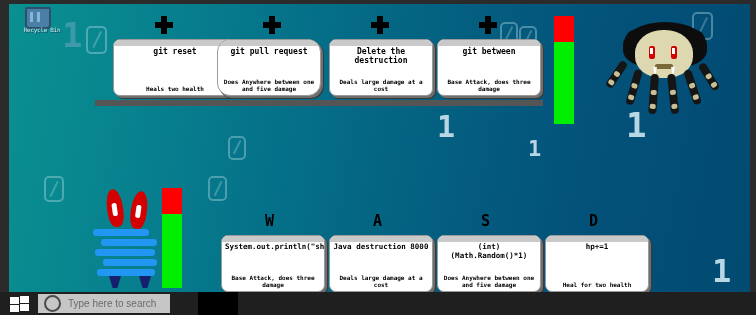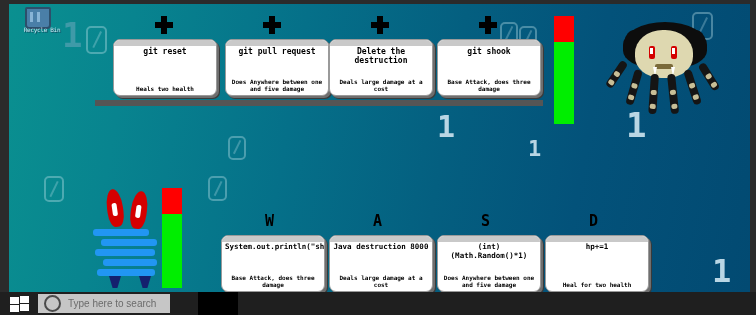--- a/index.html
+++ b/index.html
@@ -150,38 +150,38 @@
 
     <div class="shelf" style="left:86px;top:96px;width:448px;"></div>
 
     <div id="top-markers">
         <div class="plus-marker" style="left: 146px; top: 12px;"></div>
         <div class="plus-marker" style="left: 254px; top: 12px;"></div>
         <div class="plus-marker" style="left: 362px; top: 12px;"></div>
         <div class="plus-marker" style="left: 470px; top: 12px;"></div>
       </div>
     <div id="top-cards">
-        <div class="card row-top" style="left: 104px; top: 35px;">
+        <div class="card row-top" style="left: 104px; top: 35px; padding-left: 20px;">
           <div class="card-top-bar"></div>
           <div class="card-title">git reset</div>
           <div class="card-desc">Heals two health</div>
         </div>
-        <div class="card row-top" style="left: 216px; top: 35px;">
+        <div class="card row-top" style="left: 208px; top: 35px; border-radius: 13px;">
           <div class="card-top-bar"></div>
           <div class="card-title">git pull request</div>
           <div class="card-desc">Does Anywhere between one and five damage</div>
         </div>
         <div class="card row-top" style="left: 320px; top: 35px;">
           <div class="card-top-bar"></div>
           <div class="card-title">Delete the destruction</div>
           <div class="card-desc">Deals large damage at a cost</div>
         </div>
         <div class="card row-top" style="left: 428px; top: 35px;">
           <div class="card-top-bar"></div>
-          <div class="card-title">git shook</div>
+          <div class="card-title">git between</div>
           <div class="card-desc">Base Attack, does three damage</div>
         </div>
       </div>
 
     <div id="bottom-keys">
         <div class="key-letter" style="left: 256px; top: 208px;">W</div>
         <div class="key-letter" style="left: 364px; top: 208px;">A</div>
         <div class="key-letter" style="left: 472px; top: 208px;">S</div>
         <div class="key-letter" style="left: 580px; top: 208px;">D</div>
       </div>

